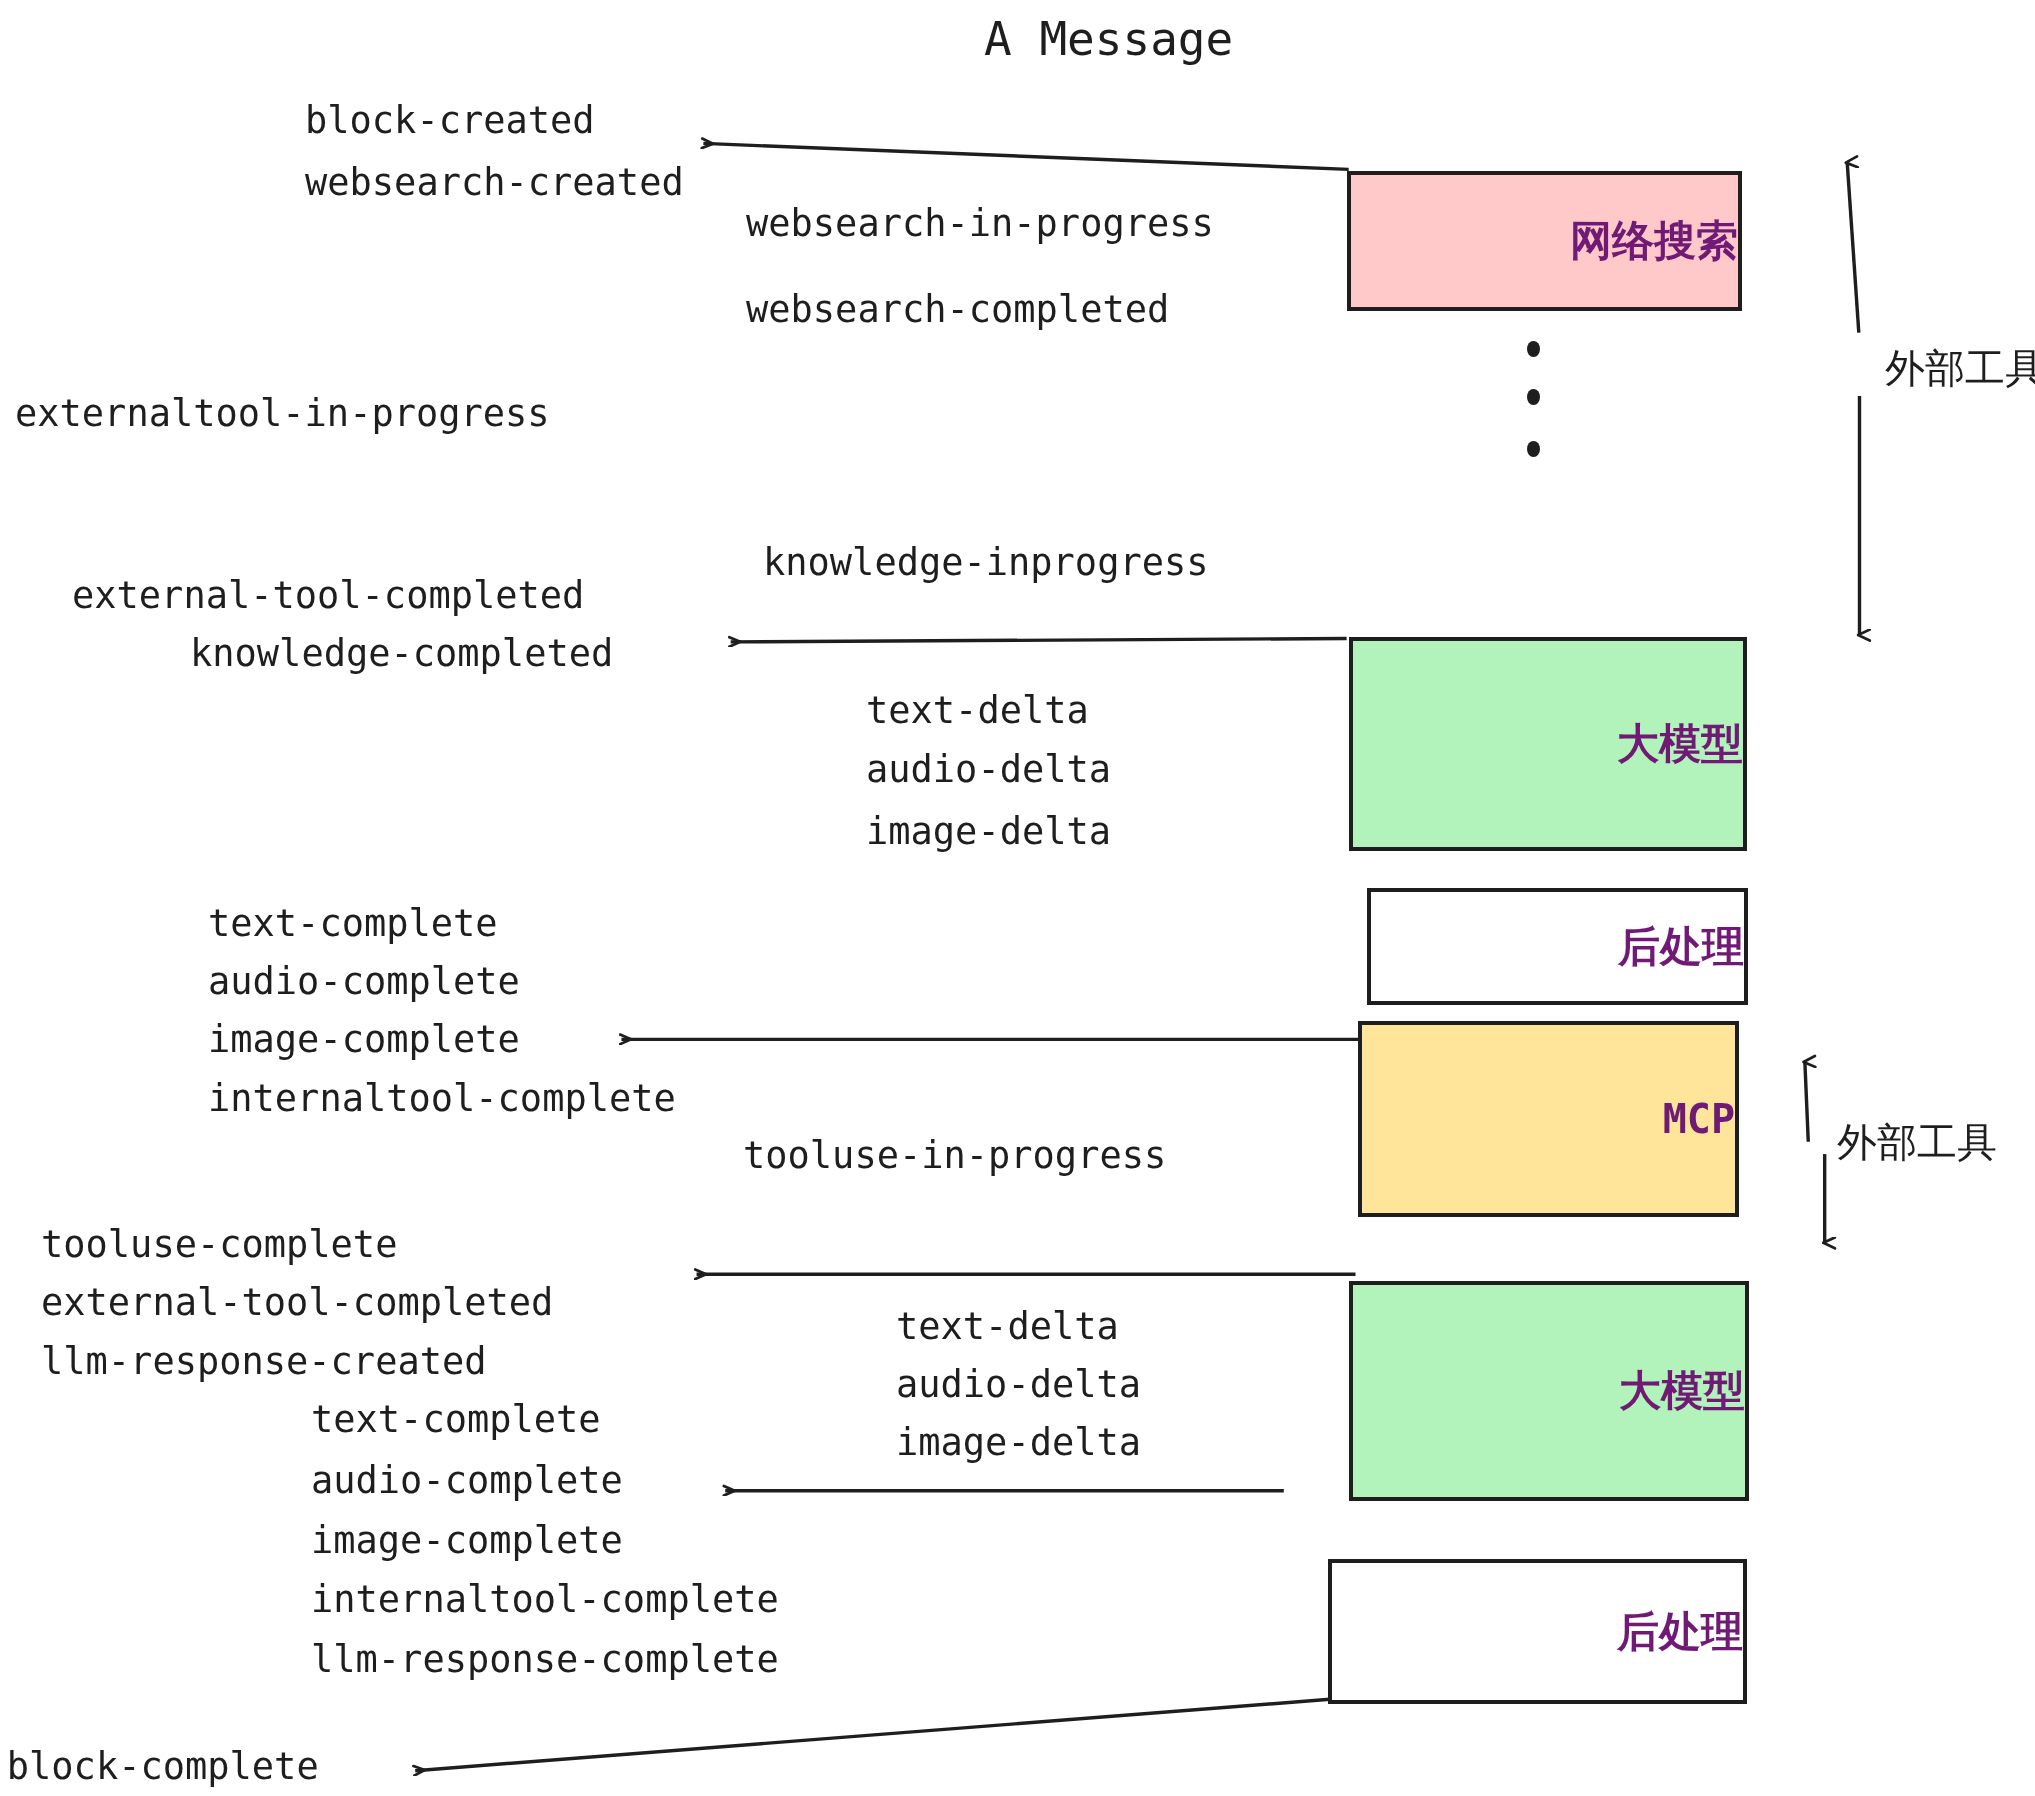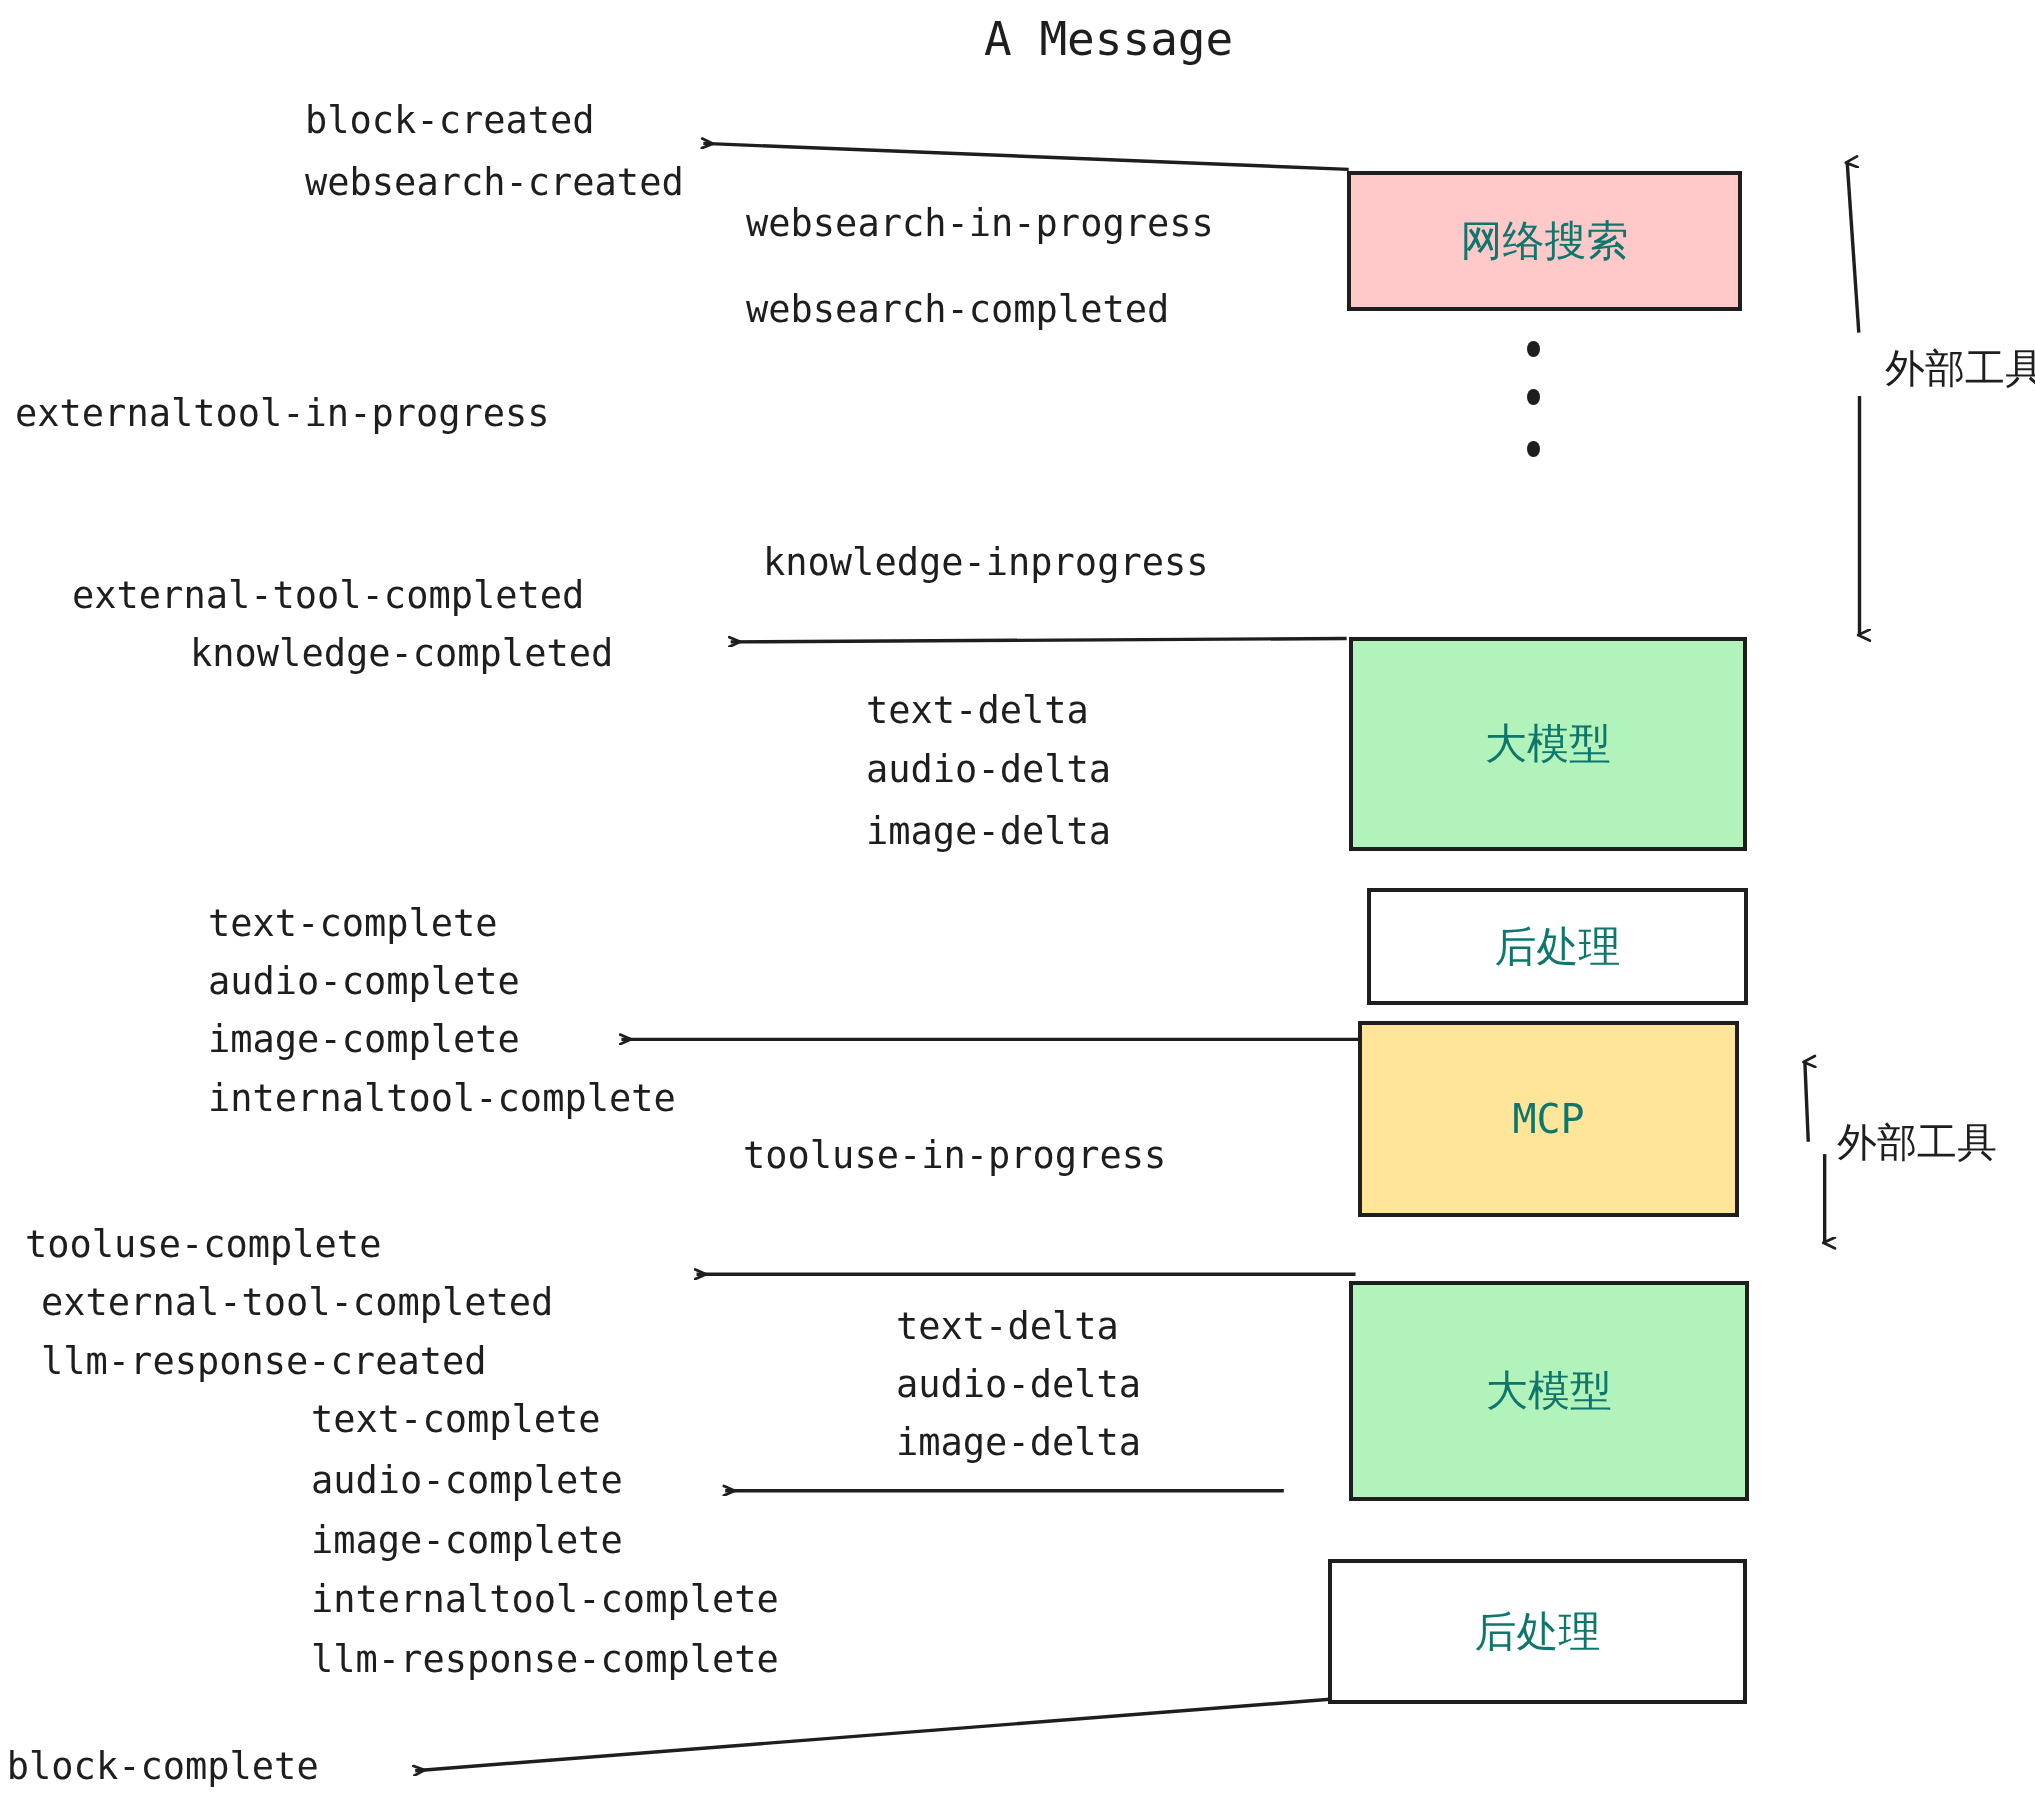--- a/index.html
+++ b/index.html
@@ -5,23 +5,23 @@
   html,body{margin:0;padding:0;background:#fff;}
   body{width:2035px;height:1796px;position:relative;overflow:hidden;
        font-family:"DejaVu Sans Mono","Liberation Mono",monospace;color:#1e1e1e;}
   #stage{position:absolute;inset:0;}
   .lbl{position:absolute;white-space:nowrap;font-size:37px;line-height:1;
        font-family:"DejaVu Sans Mono","Liberation Mono",monospace;
        letter-spacing:0px;color:#1e1e1e;}
   .title{position:absolute;white-space:nowrap;font-size:46px;
          font-family:"DejaVu Sans Mono","Liberation Mono",monospace;color:#1e1e1e;}
   .box{position:absolute;border:4.8px solid #1e1e1e;box-sizing:border-box;
-       display:flex;align-items:center;justify-content:center;
+       display:flex;align-items:center;justify-content:flex-end;
        font-family:"DejaVu Sans","Liberation Sans",sans-serif;
-       font-size:42px;color:#0f766e;}
+       font-size:42px;color:#701a75;font-weight:bold;}
   .box.mono{font-family:"DejaVu Sans Mono","Liberation Mono",monospace;font-size:40px;}
   .side{position:absolute;white-space:nowrap;font-size:40px;
         font-family:"DejaVu Sans","Liberation Sans",sans-serif;color:#1e1e1e;}
   svg.ink{position:absolute;left:0;top:0;width:2035px;height:1796px;
           pointer-events:none;overflow:visible;}
   .dot{position:absolute;width:13px;height:16.4px;border-radius:50%;background:#1e1e1e;}
 </style>
 </head>
 <body>
 
@@ -108,21 +108,21 @@
   <div class="lbl" style="left:866px;top:751px;">audio-delta</div>
   <div class="lbl" style="left:866px;top:813px;">image-delta</div>
 
   <div class="lbl" style="left:208px;top:905px;">text-complete</div>
   <div class="lbl" style="left:208px;top:963px;">audio-complete</div>
   <div class="lbl" style="left:208px;top:1021px;">image-complete</div>
   <div class="lbl" style="left:208px;top:1080px;">internaltool-complete</div>
 
   <div class="lbl" style="left:743px;top:1137px;">tooluse-in-progress</div>
 
-  <div class="lbl" style="left:25px;top:1226px;text-align:right;">tooluse-complete</div>
+  <div class="lbl" style="left:41px;top:1226px;text-align:right;">tooluse-complete</div>
   <div class="lbl" style="left:41px;top:1284px;">external-tool-completed</div>
   <div class="lbl" style="left:41px;top:1343px;">llm-response-created</div>
 
   <div class="lbl" style="left:896px;top:1308px;">text-delta</div>
   <div class="lbl" style="left:896px;top:1366px;">audio-delta</div>
   <div class="lbl" style="left:896px;top:1424px;">image-delta</div>
 
   <div class="lbl" style="left:311px;top:1401px;">text-complete</div>
   <div class="lbl" style="left:311px;top:1462px;">audio-complete</div>
   <div class="lbl" style="left:311px;top:1522px;">image-complete</div>

